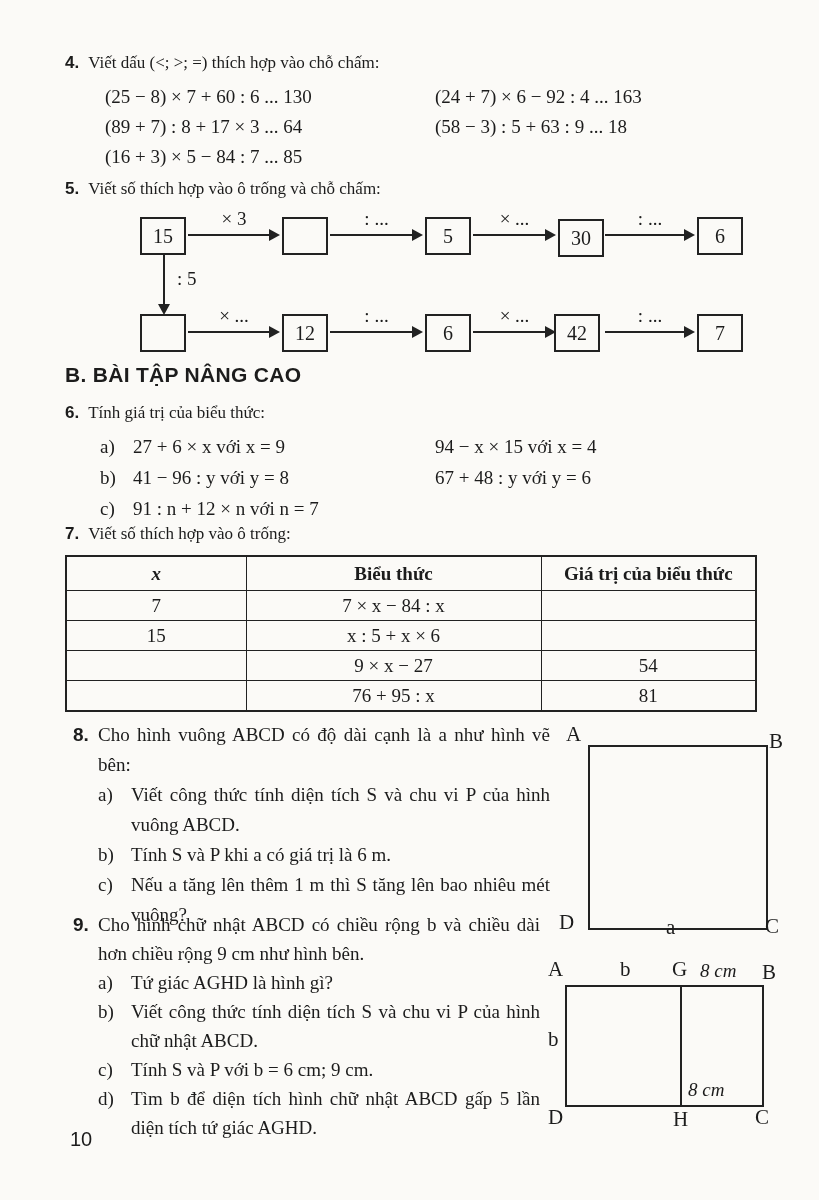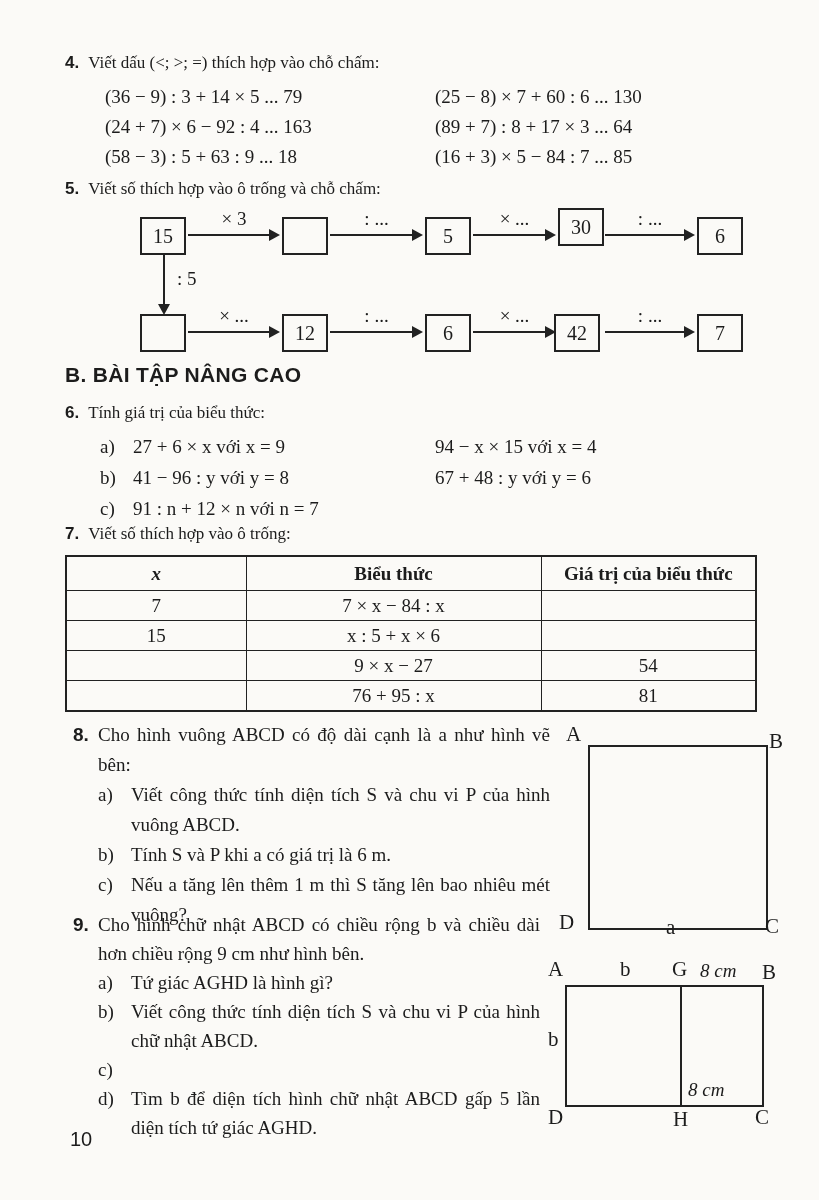--- a/index.html
+++ b/index.html
@@ -116,40 +116,39 @@
 </head>
 <body>
 
 <div class="page">
 
   <section class="sec" style="top:50px">
     <div class="ptitle">
       <span class="num">4.</span><span>Viết dấu (&lt;; &gt;; =) thích hợp vào chỗ chấm:</span>
     </div>
     <div class="p4grid">
-      <span>(36 − 9) : 3 + 14 × 5 ... 79</span>
         <span>(25 − 8) × 7 + 60 : 6 ... 130</span>
       <span>(24 + 7) × 6 − 92 : 4 ... 163</span>
         <span>(89 + 7) : 8 + 17 × 3 ... 64</span>
       <span>(58 − 3) : 5 + 63 : 9 ... 18</span>
         <span>(16 + 3) × 5 − 84 : 7 ... 85</span>
     </div>
   </section>
 
   <section class="sec" style="top:176px">
     <div class="ptitle">
       <span class="num">5.</span><span>Viết số thích hợp vào ô trống và chỗ chấm:</span>
     </div>
 
     <div class="flow">
 
       <div class="fbox" style="left:75px;top:11px">15</div>
       <div class="fbox" style="left:217px;top:11px"></div>
       <div class="fbox" style="left:360px;top:11px">5</div>
-      <div class="fbox" style="left:493px;top:2px">30</div>
+      <div class="fbox" style="left:493px;top:13px">30</div>
       <div class="fbox" style="left:632px;top:11px">6</div>
 
       <div class="harrow" style="left:123px;top:11px;width:92px">
         <span class="alabel">× 3</span>
           <span class="aline"></span>
           <span class="ahead"></span>
       </div>
       <div class="harrow" style="left:265px;top:11px;width:93px">
         <span class="alabel">: ...</span>
           <span class="aline"></span>
@@ -306,20 +305,21 @@
         <div class="pitem">
             <span class="imark">a)</span>
             <span class="itxt">Tứ giác AGHD là hình gì?</span>
           </div>
         <div class="pitem">
             <span class="imark">b)</span>
             <span class="itxt">Viết công thức tính diện tích S và chu vi P của hình chữ nhật ABCD.</span>
           </div>
         <div class="pitem">
             <span class="imark">c)</span>
+            <span class="itxt">Tính S và P với b = 6 cm; 9 cm.</span>
           </div>
         <div class="pitem">
             <span class="imark">d)</span>
             <span class="itxt">Tìm b để diện tích hình chữ nhật ABCD gấp 5 lần diện tích tứ giác AGHD.</span>
           </div>
       </div>
       <div class="pfig">
         <div class="fig9">
           <div class="rect"></div>
           <div class="vsplit"></div>

